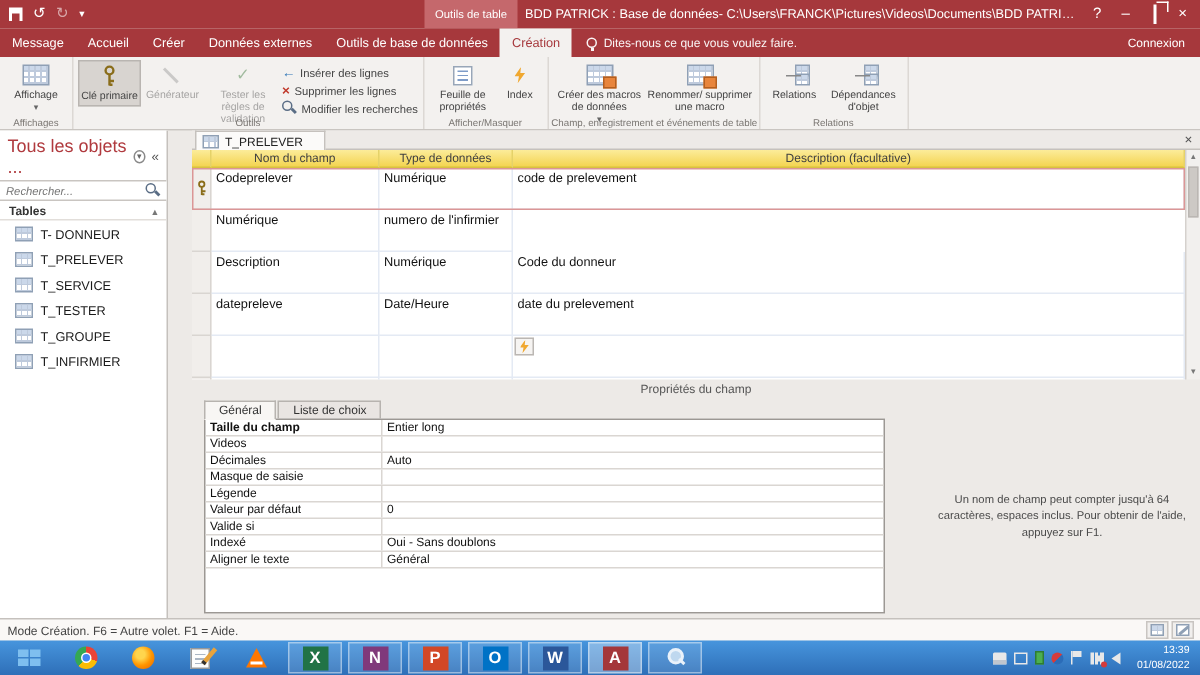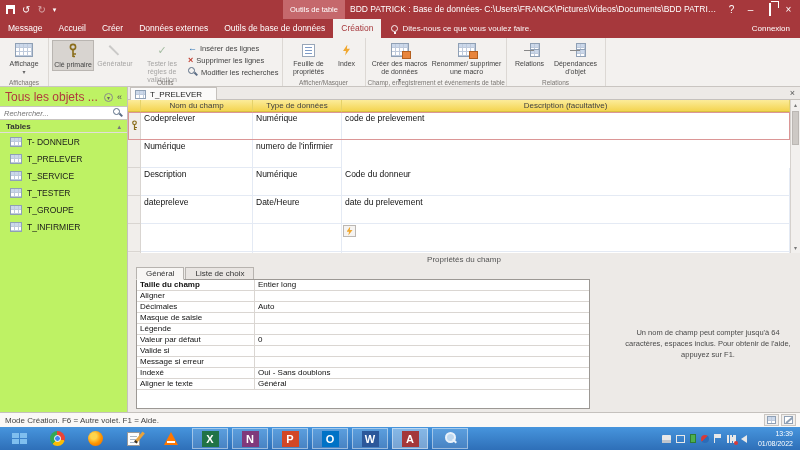--- a/index.html
+++ b/index.html
@@ -69,22 +69,22 @@
   .rel-ico .t2{ right:0; bottom:0; left:auto; top:auto; }
   .rel-ico::after{ content:""; position:absolute; left:4px; top:7px; width:10px; height:1px; background:#888; }
   .wand{ width:14px; height:14px; position:relative; }
   .wand::after{ content:""; position:absolute; left:2px; top:2px; width:13px; height:2px; background:#9a9a9a; transform:rotate(45deg); transform-origin:0 0; }
   .check-ico{ font-size:11px; color:#3F7A3F; line-height:12px; }
   .mag{ width:10px; height:10px; position:relative; }
   .mag::before{ content:""; position:absolute; left:0; top:0; width:5px; height:5px; border:1.5px solid #5a6d85; border-radius:50%; }
   .mag::after{ content:""; position:absolute; left:6px; top:6px; width:4px; height:1.5px; background:#5a6d85; transform:rotate(45deg); }
 
   
-  .navpane{ position:absolute; left:0; top:87px; width:128px; height:325px;
-    background:#bef264; border-right:1px solid #C5C1BD; }
+  .navpane{ position:absolute; left:0; top:87px; width:112px; height:325px;
+    background:#ffffff; border-right:1px solid #C5C1BD; }
   .nav-title{ display:flex; align-items:center; padding:3px 5px 2px; color:#B03A3E; font-size:12px; }
   .nav-title .sp{ flex:1; }
   .circ-dd{ width:9px; height:9px; border:1px solid #8a8a8a; border-radius:50%; font-size:6px; line-height:8px; text-align:center; color:#666; margin-right:4px; }
   .collapse{ font-size:9px; color:#555; }
   .nav-search{ display:flex; align-items:center; height:14px; background:#fff;
     border-top:1px solid #C9C5C1; border-bottom:1px solid #C9C5C1; padding:0 4px; }
   .nav-search input{ flex:1; border:none; outline:none; font-style:italic; font-size:7.5px;
     font-family:"Liberation Sans", sans-serif; color:#444; background:transparent; width:80px; }
   .nav-group{ display:flex; align-items:center; justify-content:space-between; padding:2px 6px 1px;
     font-size:8px; font-weight:bold; color:#333; border-bottom:1px solid #E2DEDA; }
@@ -473,45 +473,41 @@
       <div class="ptabs">
         <span class="ptab active">Général</span>
         <span class="ptab">Liste de choix</span>
       </div>
       <div class="pgrid">
         <div class="prow first">
           <div class="pl">Taille du champ</div>
           <div class="pv">Entier long</div>
         </div>
         <div class="prow">
-          <div class="pl">Aligner</div>
+          <div class="pl">Videos</div>
           <div class="pv"></div>
         </div>
         <div class="prow">
           <div class="pl">Décimales</div>
           <div class="pv">Auto</div>
         </div>
         <div class="prow">
           <div class="pl">Masque de saisie</div>
           <div class="pv"></div>
         </div>
         <div class="prow">
           <div class="pl">Légende</div>
           <div class="pv"></div>
         </div>
         <div class="prow">
           <div class="pl">Valeur par défaut</div>
           <div class="pv">0</div>
         </div>
         <div class="prow">
           <div class="pl">Valide si</div>
-          <div class="pv"></div>
-        </div>
-        <div class="prow">
-          <div class="pl">Message si erreur</div>
           <div class="pv"></div>
         </div>
         <div class="prow">
           <div class="pl">Indexé</div>
           <div class="pv">Oui - Sans doublons</div>
         </div>
         <div class="prow">
           <div class="pl">Aligner le texte</div>
           <div class="pv">Général</div>
         </div>

